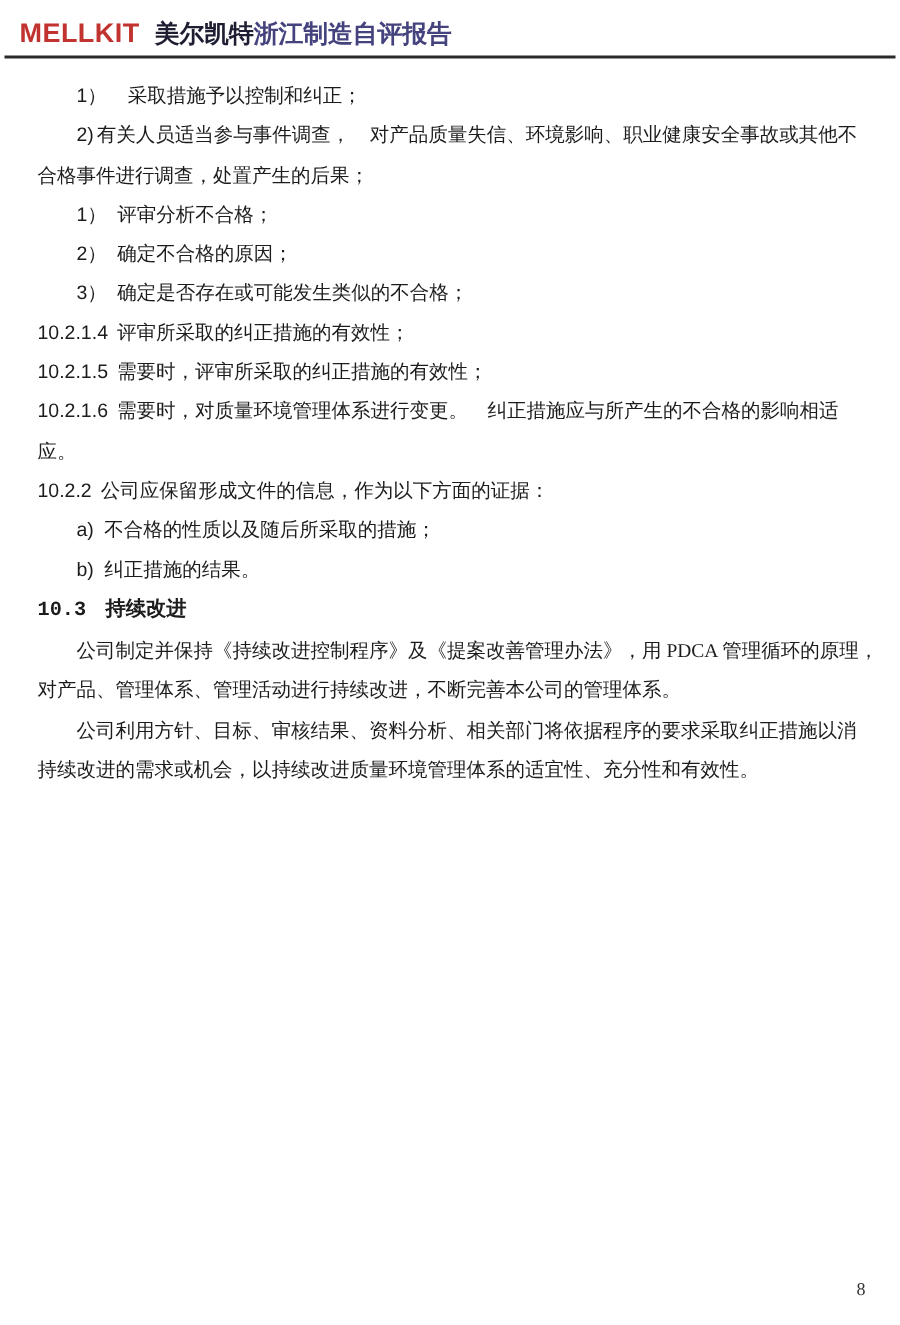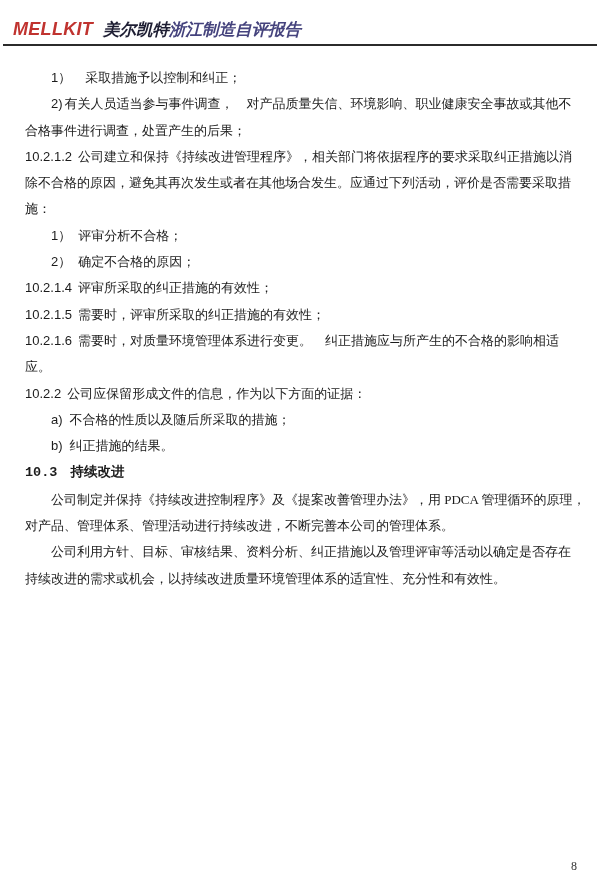--- a/index.html
+++ b/index.html
@@ -7,25 +7,24 @@
     width:600px;height:883px;
     background:#ffffff;
     overflow:hidden;
     position:relative;
     font-family:"Liberation Serif",serif;
   }
   .page{width:600px;height:883px;position:relative;}
 
   
   header{
-    margin:11px 3px;
+    margin:4px 3px;
     padding:8px 0 3px 10px;
     border-bottom:2px solid #2b2b2b;
     white-space:nowrap;
-    font-style:italic;
   }
   .brand{
     font-family:"Liberation Sans",sans-serif;
     font-weight:700;font-size:18px;color:#c0332f;letter-spacing:.3px;
   }
   .company{
     font-size:16.5px;font-weight:600;color:#1e1e33;margin-left:6px;
   }
   .rtitle{
     font-size:16.5px;font-weight:600;color:#45437d;
@@ -64,47 +63,45 @@
     <span class="brand">MELLKIT</span>
     <span class="company">美尔凯特</span><span class="rtitle">浙江制造自评报告</span>
   </header>
 
   <main>
     <p class="l1"><span class="num">1）</span><span>采取措施予以控制和纠正；</span></p>
 
     <p class="para"><span class="num">2)</span><span>有关人员适当参与事件调查，　对产品质量失信、环境影响、职业健康安全事故或其他不
 合格事件进行调查，处置产生的后果；</span></p>
 
-    <p class="sec"><span class="num">10.2.1.2</span><span>公司建立和保持《持续改进管理程序》，相关部门将依据程序的要求采取纠正措施以消
-除不合格的原因，避免其再次发生或者在其他场合发生。应通过下列活动，评价是否需要采取措
-施：</span></p>
 
     <p class="sub"><span class="num">1）</span><span>评审分析不合格；</span></p>
 
     <p class="sub"><span class="num">2）</span><span>确定不合格的原因；</span></p>
 
+    <p class="sub"><span class="num">3）</span><span>确定是否存在或可能发生类似的不合格；</span></p>
 
 
     <p class="sec"><span class="num">10.2.1.4</span><span>评审所采取的纠正措施的有效性；</span></p>
 
     <p class="sec"><span class="num">10.2.1.5</span><span>需要时，评审所采取的纠正措施的有效性；</span></p>
 
     <p class="sec"><span class="num">10.2.1.6</span><span>需要时，对质量环境管理体系进行变更。　纠正措施应与所产生的不合格的影响相适
 应。</span></p>
 
     <p class="sec"><span class="num">10.2.2</span><span>公司应保留形成文件的信息，作为以下方面的证据：</span></p>
 
     <p class="sub"><span class="num">a)</span><span>不合格的性质以及随后所采取的措施；</span></p>
 
     <p class="sub"><span class="num">b)</span><span>纠正措施的结果。</span></p>
 
     <p class="heading"><span class="num">10.3</span><span>持续改进</span></p>
 
     <p class="para"><span>公司制定并保持《持续改进控制程序》及《提案改善管理办法》，用 PDCA 管理循环的原理，
 对产品、管理体系、管理活动进行持续改进，不断完善本公司的管理体系。</span></p>
 
-    <p class="para"><span>公司利用方针、目标、审核结果、资料分析、纠正措施以及管理评审等活动以确定是否存在
+    <p class="para"><span>公司利用方针、目标、审核结果、资料分析、相关部门将依据程序的要求采取纠正措施以消
 持续改进的需求或机会，以持续改进质量环境管理体系的适宜性、充分性和有效性。</span></p>
   </main>
 
   <div class="pageno">8</div>
 
 </div>
 
 </body></html>

